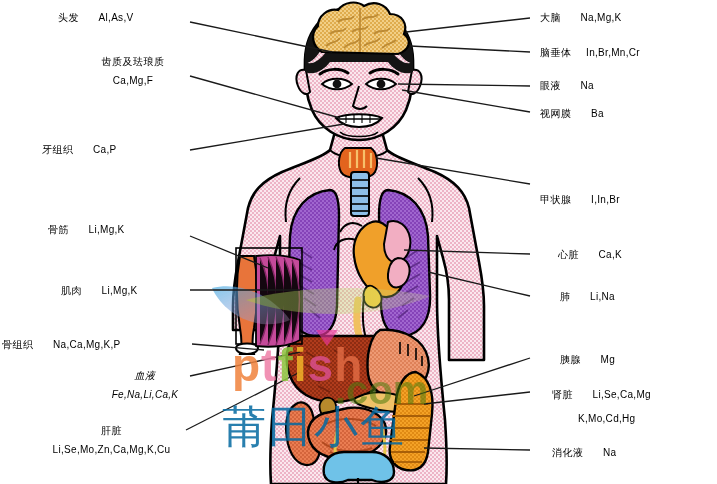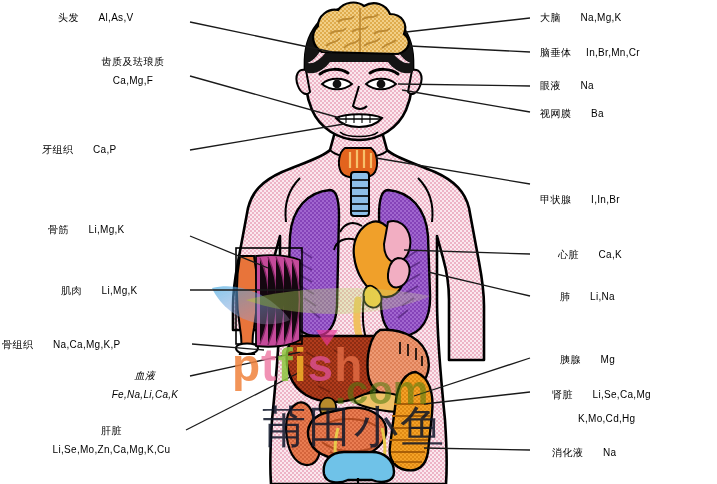--- a/index.html
+++ b/index.html
@@ -19,23 +19,23 @@
   .lbl.two-line{white-space:normal;text-align:center;}
   .gap{display:inline-block;width:14px;}
   .gap-s{display:inline-block;width:9px;}
   .wm-latin{
     position:absolute;font-size:46px;font-weight:bold;
     font-family:"Liberation Sans","DejaVu Sans",sans-serif;
     letter-spacing:1px;pointer-events:none;
   }
   .wm-latin span{opacity:.85;}
   .wm-cn{
-    position:absolute;font-size:44px;color:#0f172a;opacity:.85;
+    position:absolute;font-size:44px;color:#0369a1;opacity:.85;
     font-family:Liberation Serif, serif;
-    letter-spacing:2px;pointer-events:none;margin-left:40px;
+    letter-spacing:2px;pointer-events:none;
   }
   .wm-com{
     position:absolute;font-size:40px;font-weight:bold;color:#4d7c0f;
     opacity:.55;font-family:"Liberation Sans",sans-serif;pointer-events:none;padding-left:35px;
   }
 </style>
 </head>
 <body>
 
 <div id="stage">

